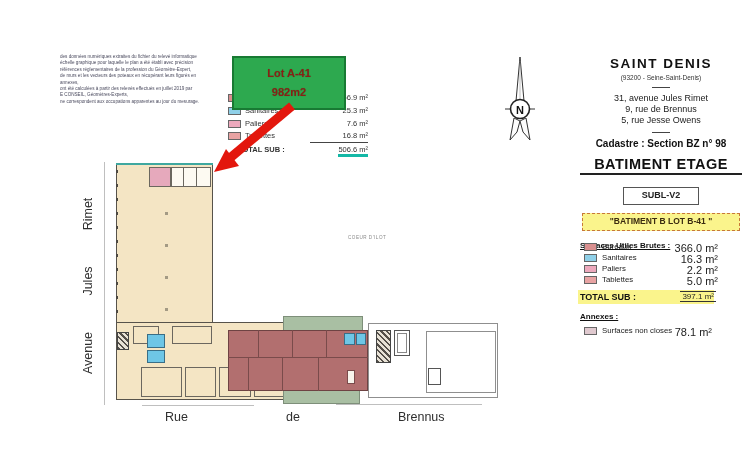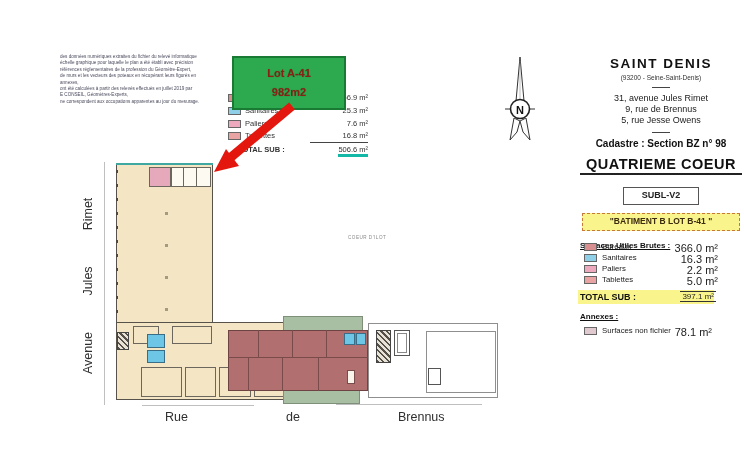--- a/index.html
+++ b/index.html
@@ -181,21 +181,21 @@
 
   <div class="abs panel" style="left:580px;top:54px;width:162px;height:300px;">
     <div class="city" style="margin-top:2px;">SAINT DENIS</div>
     <div class="dept" style="margin-top:3px;">(93200 - Seine-Saint-Denis)</div>
     <div class="divider" style="margin:6px auto 5px auto;"></div>
     <div class="addr">31, avenue Jules Rimet</div>
     <div class="addr">9, rue de Brennus</div>
     <div class="addr">5, rue Jesse Owens</div>
     <div class="divider" style="margin:6px auto 5px auto;"></div>
     <div class="cadastre">Cadastre : Section BZ n° 98</div>
-    <div class="floor" style="margin:7px 0 0 0;">QUATRIEME COEUR</div>
+    <div class="floor" style="margin:7px 0 0 0;">BATIMENT ETAGE</div>
     <div class="sublbox" style="width:74px;height:16px;margin:12px auto 0 auto;">SUBL-V2</div>
     <div class="batbox" style="width:156px;height:16px;margin:8px auto 0 auto;">"BATIMENT B LOT B-41 "</div>
 
     <div class="sectitle" style="margin-top:10px;">Surfaces Utiles Brutes :</div>
 
     <div class="abs" style="left:4px;top:188px;width:134px;height:10px;">
       <div class="abs chip" style="left:0;top:1px;background:#d98f8f;"></div>
       <div class="abs prow-label" style="left:18px;top:0;">Bureaux</div>
       <span class="prow-val">366.0 m²</span>
     </div>
@@ -217,18 +217,18 @@
 
     <div class="abs totband" style="left:-2px;top:236px;width:136px;height:14px;">
       <span class="totlabel" style="position:absolute;left:2px;top:2px;">TOTAL SUB :</span>
       <span class="totval" style="position:absolute;right:-2px;top:1px;">397.1 m²</span>
     </div>
 
     <div class="sectitle abs" style="left:0;top:258px;">Annexes :</div>
 
     <div class="abs" style="left:4px;top:272px;width:128px;height:10px;">
       <div class="abs chip" style="left:0;top:1px;background:#e0c9cf;"></div>
-      <div class="abs prow-label" style="left:18px;top:0;">Surfaces non fichier</div>
+      <div class="abs prow-label" style="left:18px;top:0;">Surfaces non closes</div>
       <span class="prow-val">78.1 m²</span>
     </div>
   </div>
 
 </div>
 
 </body></html>

